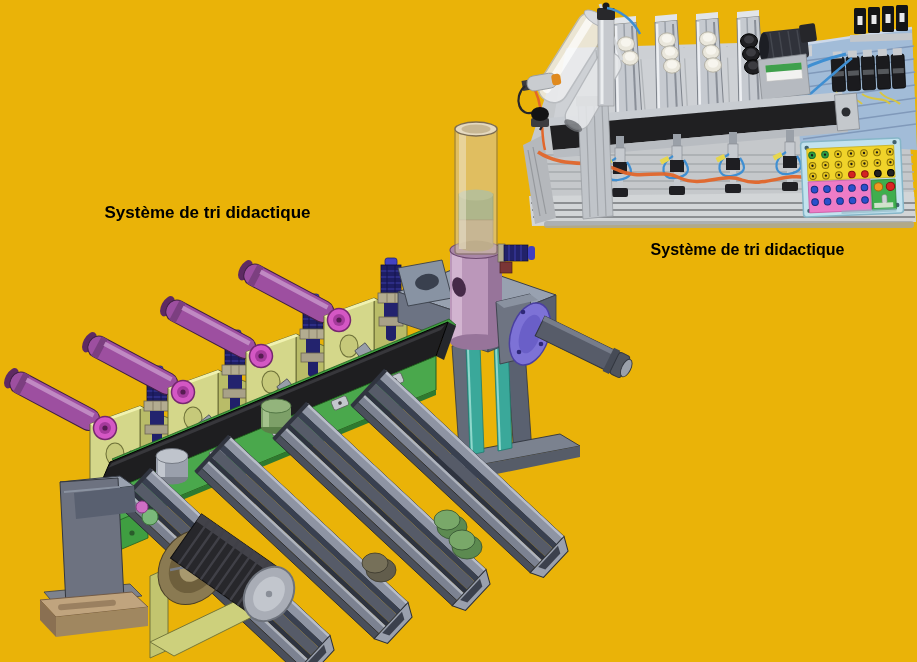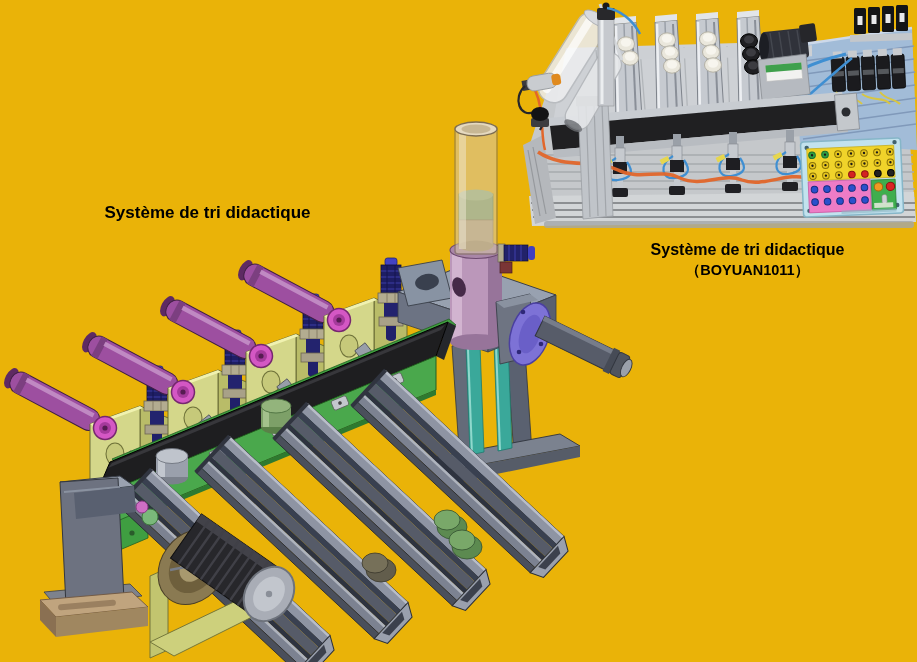--- a/index.html
+++ b/index.html
@@ -483,16 +483,15 @@
       <rect x="840" y="210" width="55" height="3.5" fill="#8fb8c4" opacity="0.6"></rect>
     </g>
   </g>
 </svg>
 
 <div id="cad-caption" class="caption">
   <span>Système de tri didactique</span>
 </div>
 <div id="photo-caption" class="caption">
   <span>Système de tri didactique</span>
-  <span class="sub">（BOYUAN1011）</span>
 </div>
 
 </div>
 
 </body></html>

